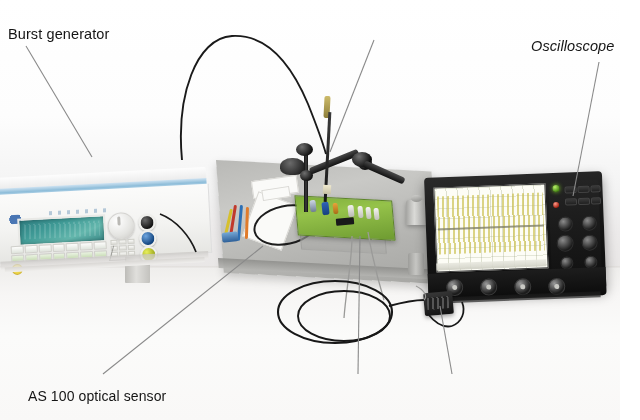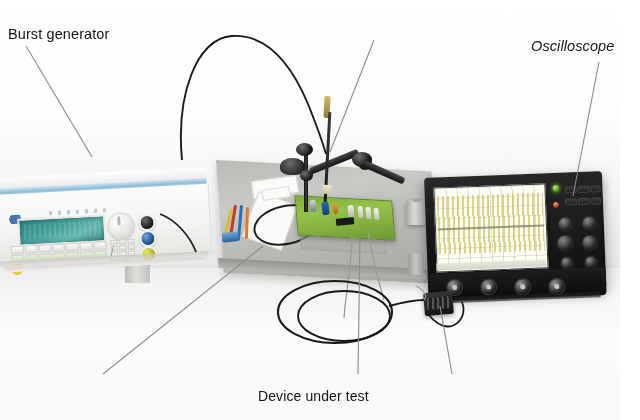--- a/index.html
+++ b/index.html
@@ -369,17 +369,17 @@
       <line x1="358" y1="374" x2="360" y2="236" stroke="#8a8a8a" stroke-width="1.1"></line>
       <line x1="452" y1="374" x2="440" y2="306" stroke="#8a8a8a" stroke-width="1.1"></line>
     </svg>
   </div>
 
   <div class="lbl" style="left:8px;top:26px;">Burst generator</div>
 
 
   <div class="lbl" style="left:531px;top:38px;font-style:italic;">Oscilloscope</div>
 
-
-  <div class="lbl small" style="left:258px;top:388px;">Device under test</div>
+  <div class="lbl small" style="left:28px;top:388px;">AS 100 optical sensor</div>
+
 
 
 </div>
 
 </body></html>

